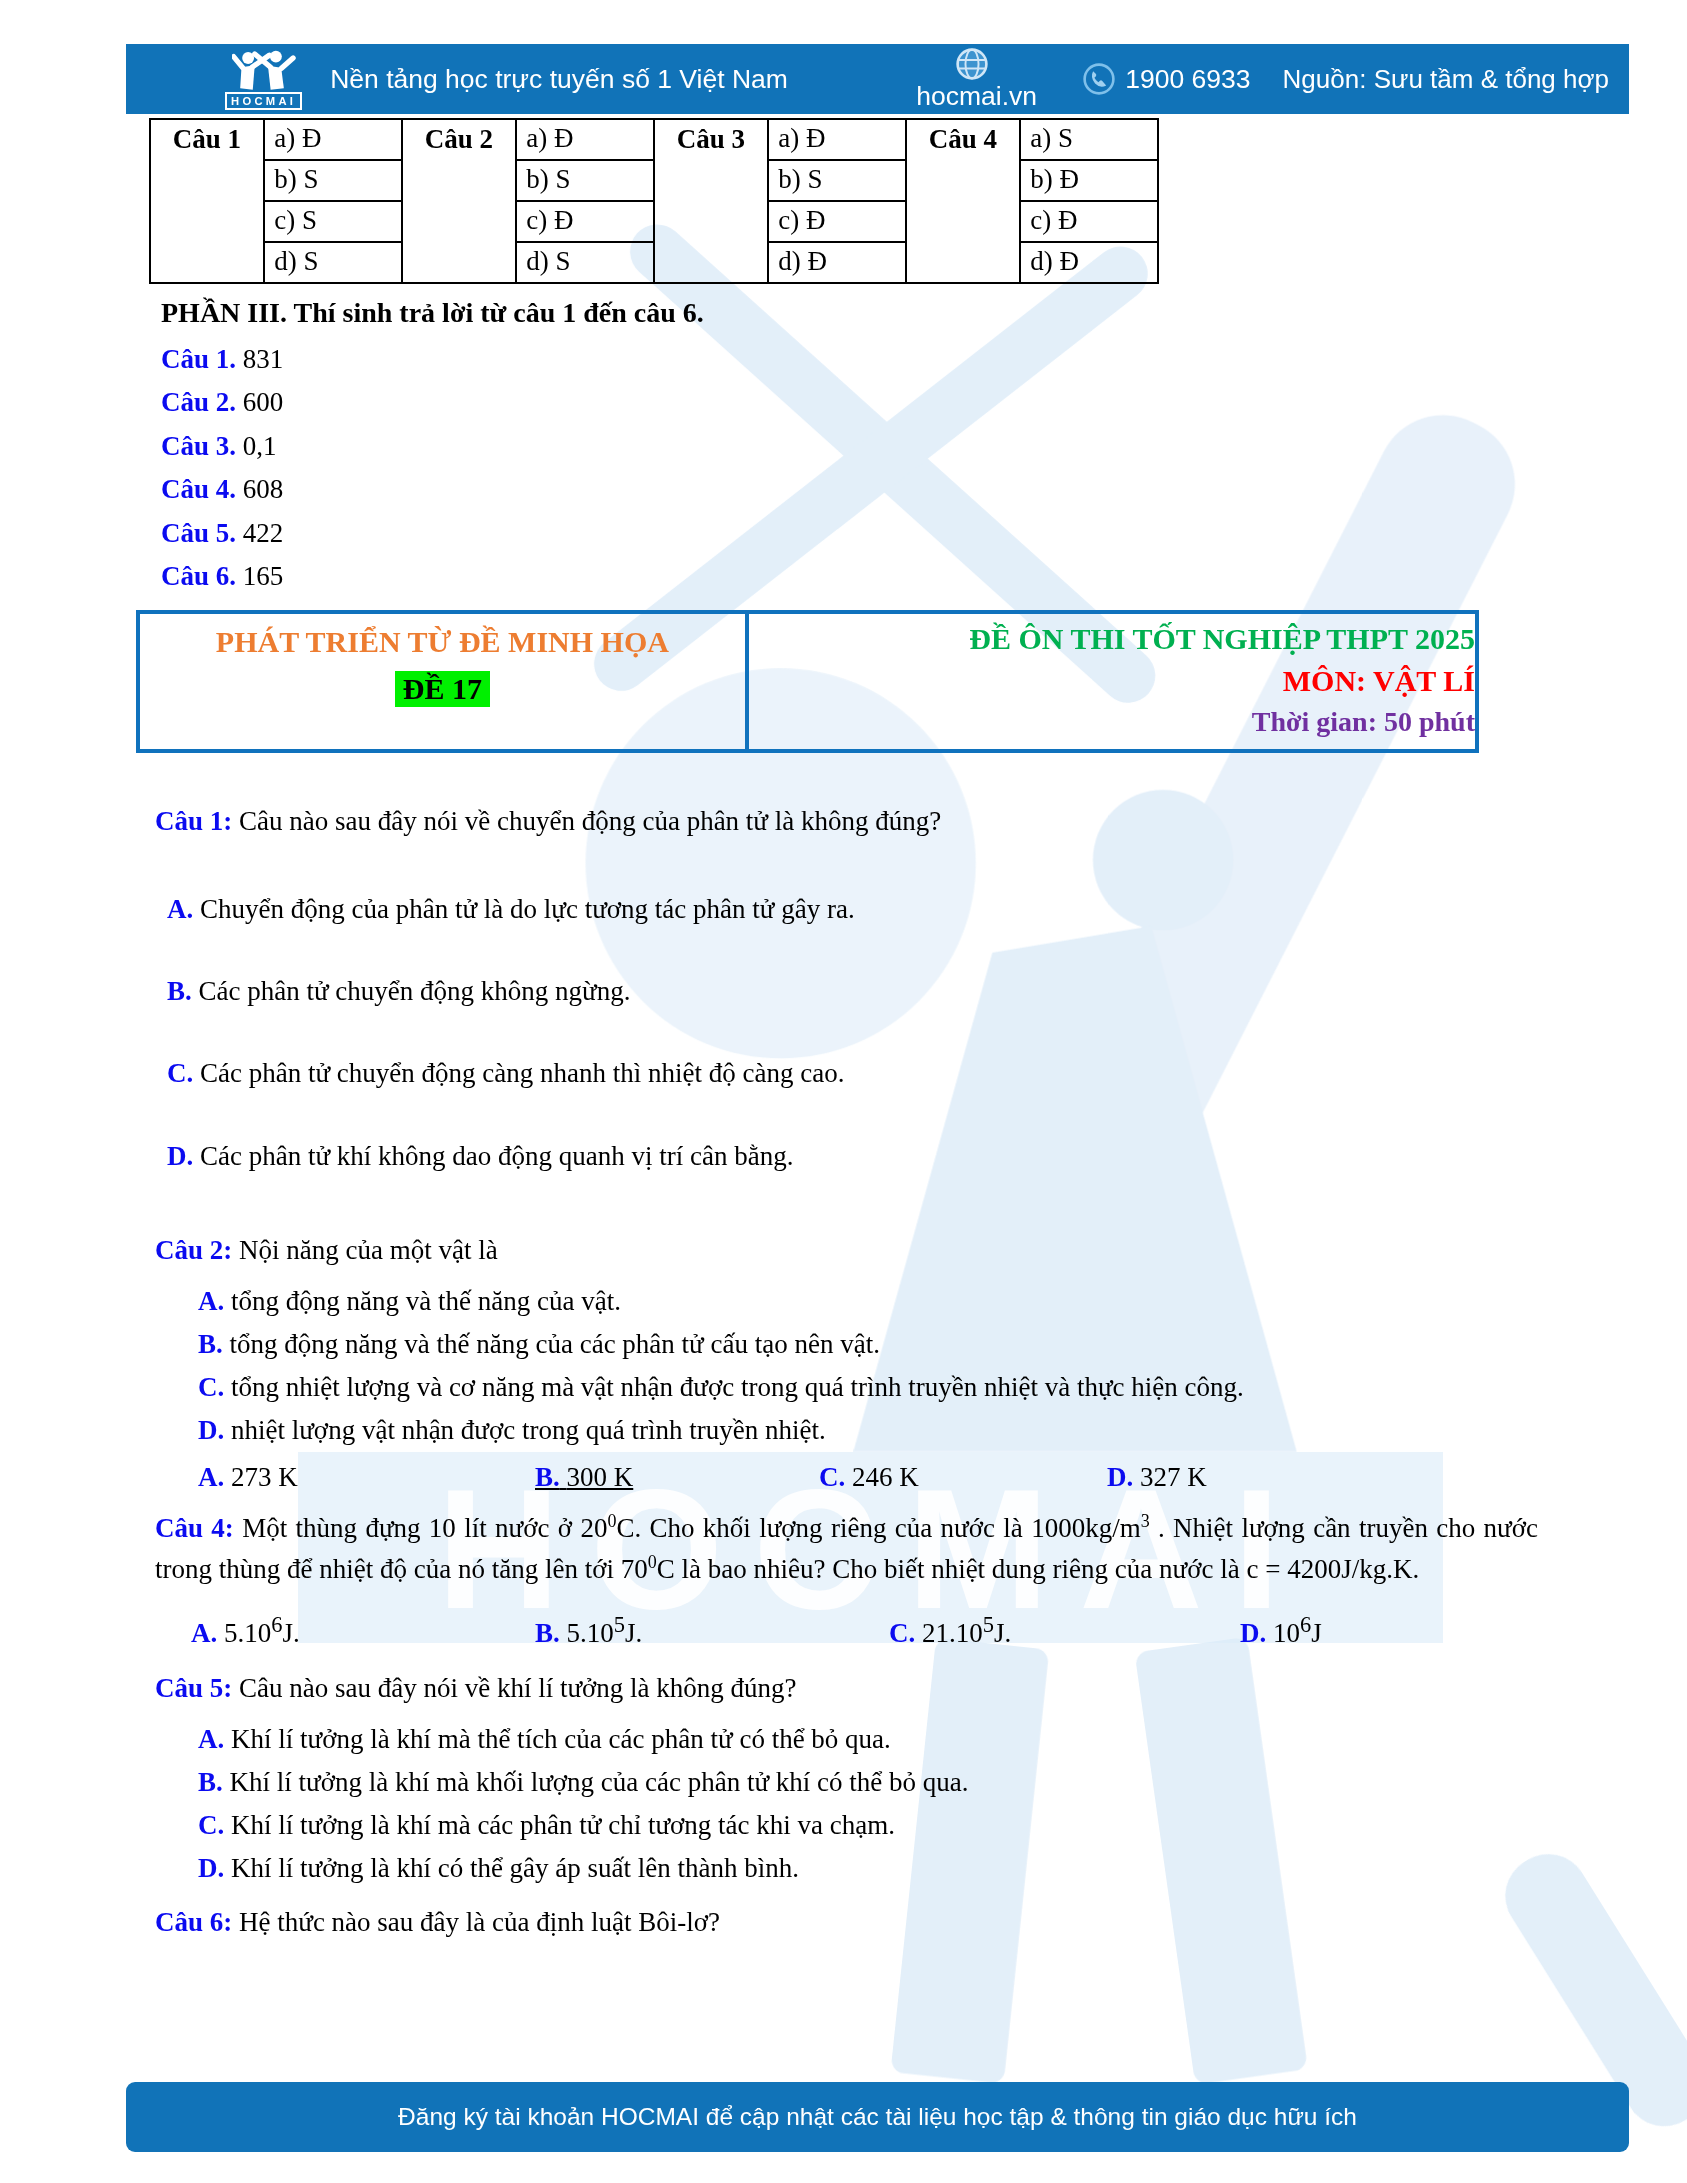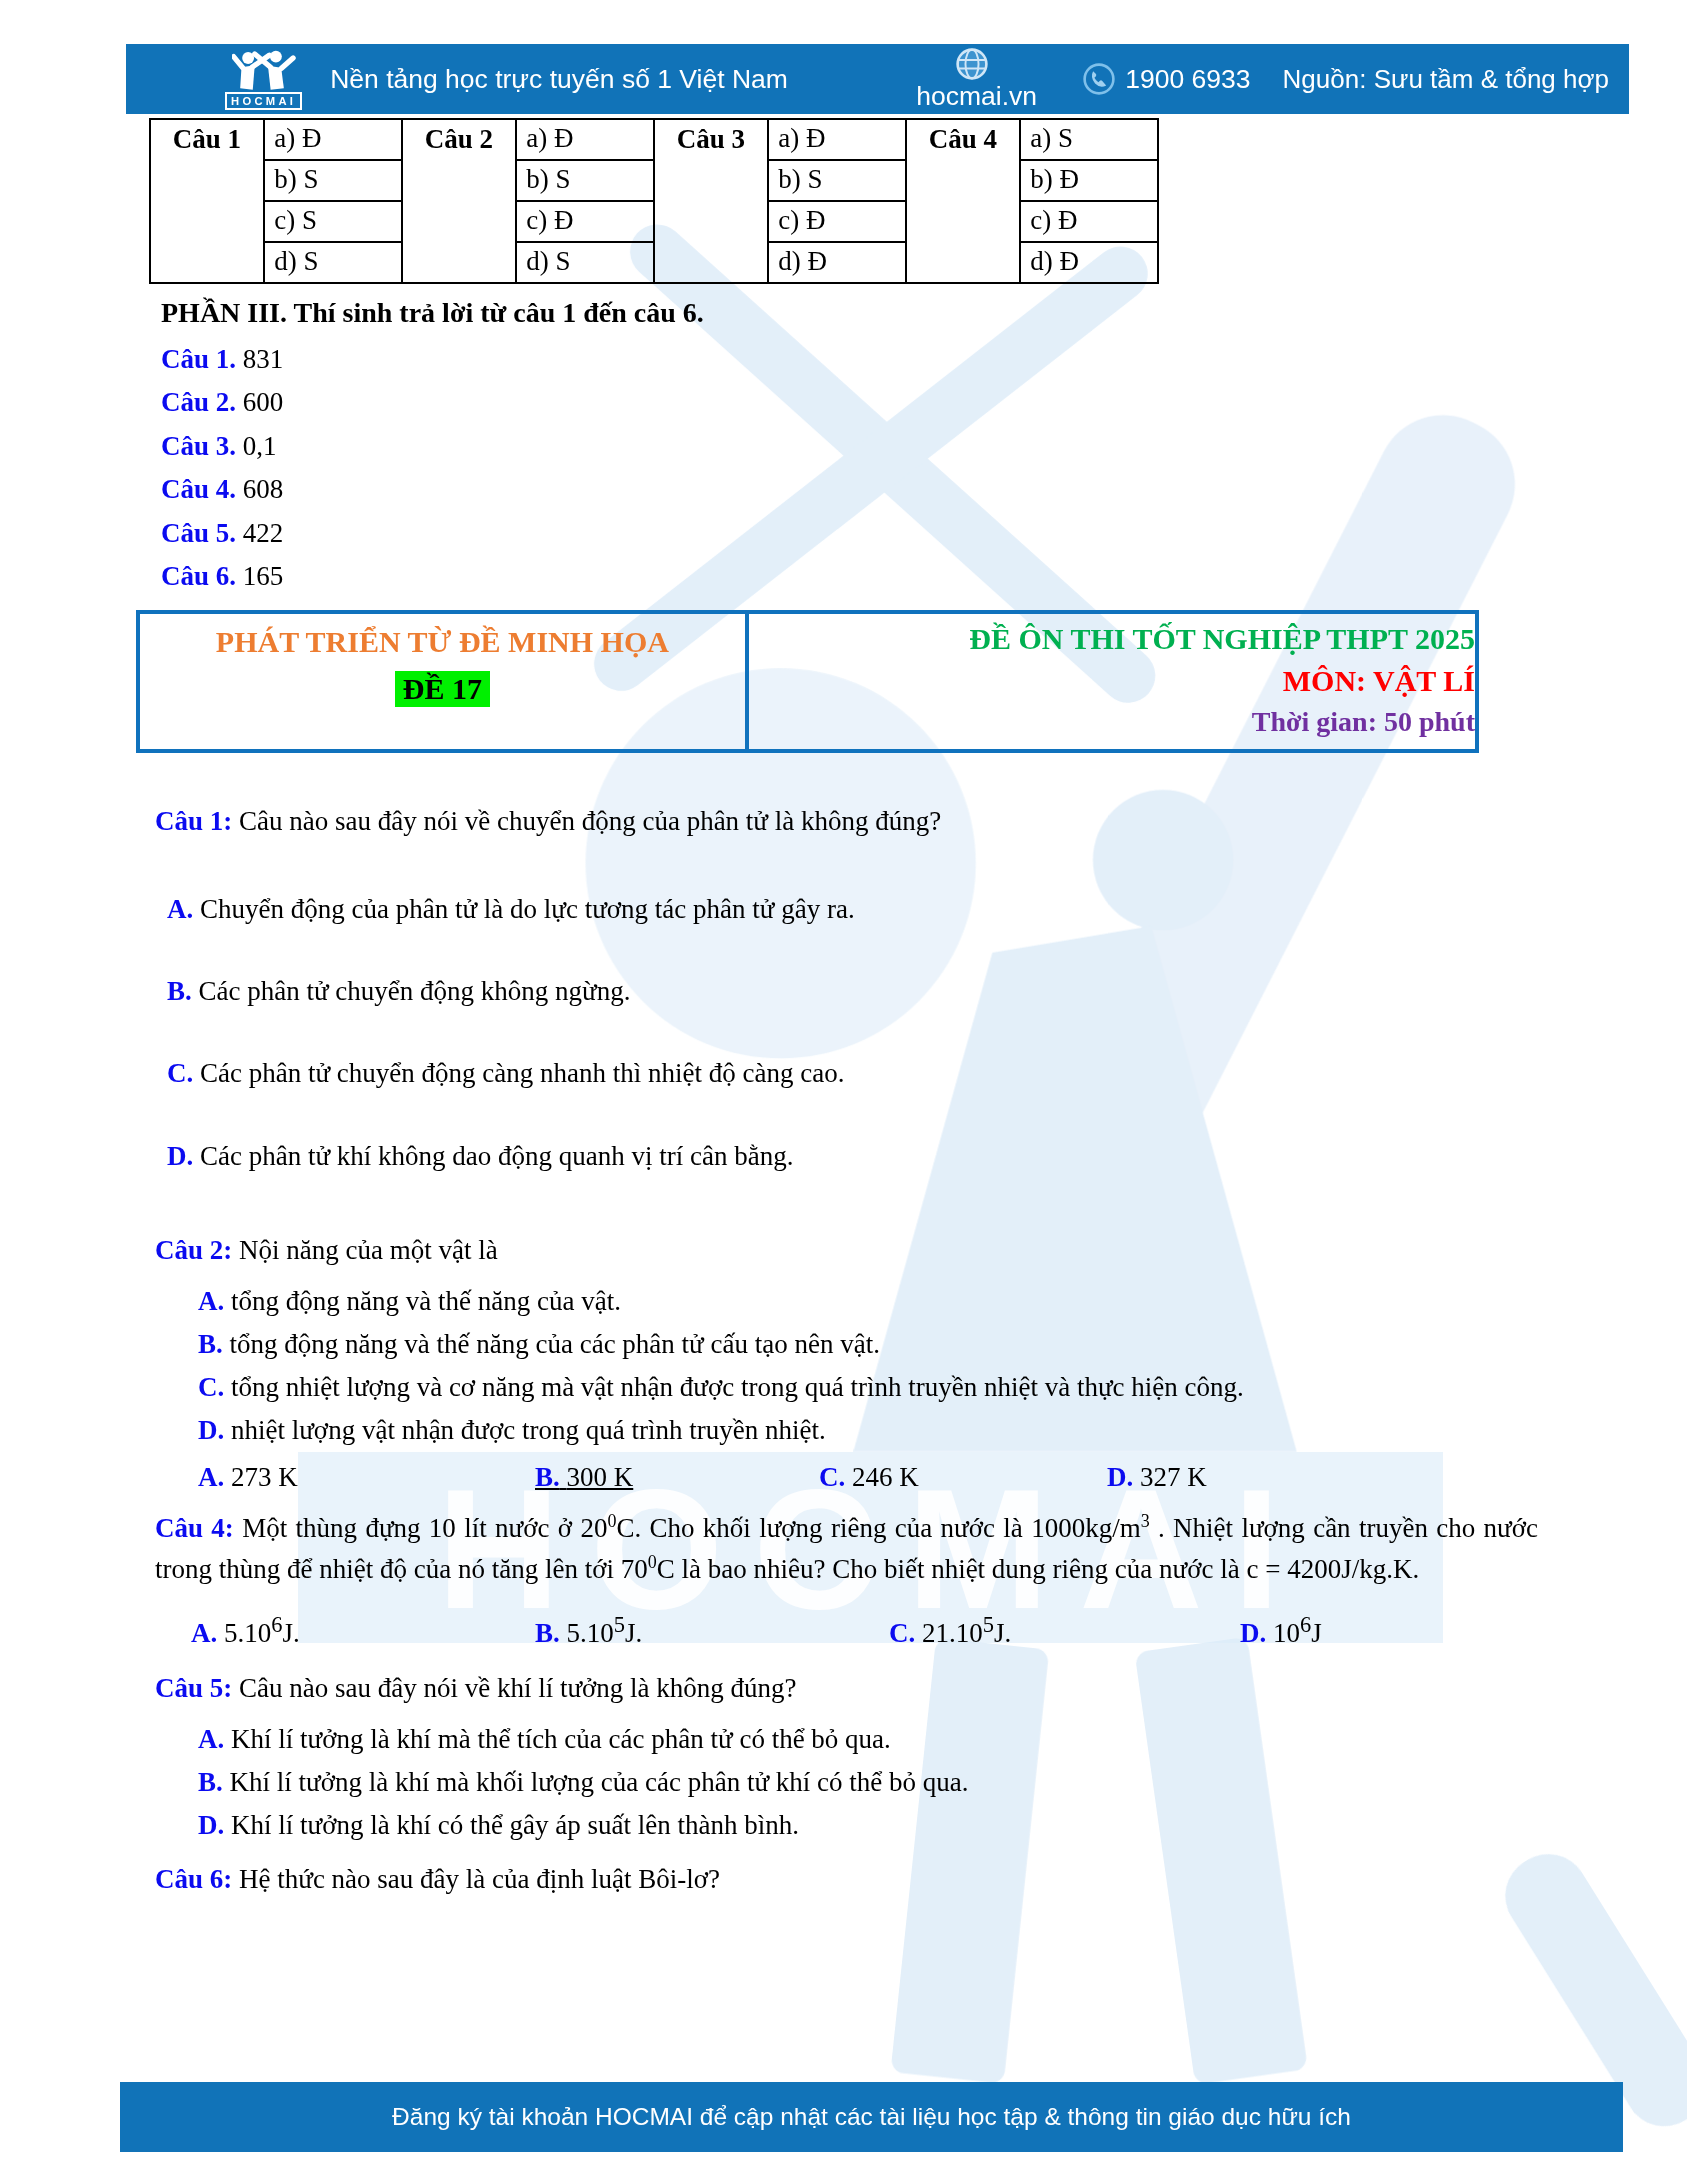--- a/index.html
+++ b/index.html
@@ -35,24 +35,24 @@
     border:2px solid #fff;color:#fff;font-weight:bold;font-size:11.2px;
     letter-spacing:3.3px;padding:0.7px 4px;margin-top:1.3px;line-height:12.6px;
   }
   .tagline{font-size:26.5px;margin-left:28px;white-space:nowrap;}
   .hgroup{display:flex;align-items:center;white-space:nowrap;}
   .site-group{margin-left:auto;flex-direction:column;}
   .phone-group{margin-left:45px;}
   .hgroup .glabel{font-size:26.5px;margin-left:9.3px;}
   .source{margin-left:32px;font-size:26px;white-space:nowrap;}
   .bottombar{
-    position:absolute;left:120px;top:2082px;width:1503px;height:70px;
+    position:absolute;left:126px;top:2082px;width:1503px;height:70px;
     background:var(--bar_blue,#1173b8);color:#fff;
     font-family:"Liberation Sans",sans-serif;font-size:24.5px;
-    display:flex;align-items:center;justify-content:center;z-index:3;
+    display:flex;align-items:center;justify-content:center;z-index:3;border-radius:9px;
   }
   
   .content{position:relative;z-index:2;}
   
   .ans-table{
     border-collapse:collapse;margin:118px 0 0 149px;
     font-size:27px;
   }
   .ans-table td{border:2px solid #000;height:41px;box-sizing:border-box;}
   .ans-table td.qcol{
@@ -239,20 +239,21 @@
     <div class="optrow optrow4">
       <span class="o1"><span class="qlabel">A.</span> <span><span>5.10</span><sup>6</sup><span>J.</span></span></span>
       <span class="o2"><span class="qlabel">B.</span> <span><span>5.10</span><sup>5</sup><span>J.</span></span></span>
       <span class="o3"><span class="qlabel">C.</span> <span><span>21.10</span><sup>5</sup><span>J.</span></span></span>
       <span class="o4"><span class="qlabel">D.</span> <span><span>10</span><sup>6</sup><span>J</span></span></span>
     </div>
 
     <p class="q q5-text"><span class="qlabel">Câu 5:</span> <span>Câu nào sau đây nói về khí lí tưởng là không đúng?</span></p>
     <div class="optline"><span class="qlabel">A.</span> <span>Khí lí tưởng là khí mà thể tích của các phân tử có thể bỏ qua.</span></div>
     <div class="optline"><span class="qlabel">B.</span> <span>Khí lí tưởng là khí mà khối lượng của các phân tử khí có thể bỏ qua.</span></div>
+    <div class="optline"><span class="qlabel">C.</span> <span>Khí lí tưởng là khí mà các phân tử chỉ tương tác khi va chạm.</span></div>
     <div class="optline"><span class="qlabel">D.</span> <span>Khí lí tưởng là khí có thể gây áp suất lên thành bình.</span></div>
 
     <p class="q q6-text"><span class="qlabel">Câu 6:</span> <span> Hệ thức nào sau đây là của định luật Bôi-lơ?</span></p>
 
   </div>
 
   <footer class="bottombar">
     <span>Đăng ký tài khoản HOCMAI để cập nhật các tài liệu học tập &amp; thông tin giáo dục hữu ích</span>
   </footer>
 

